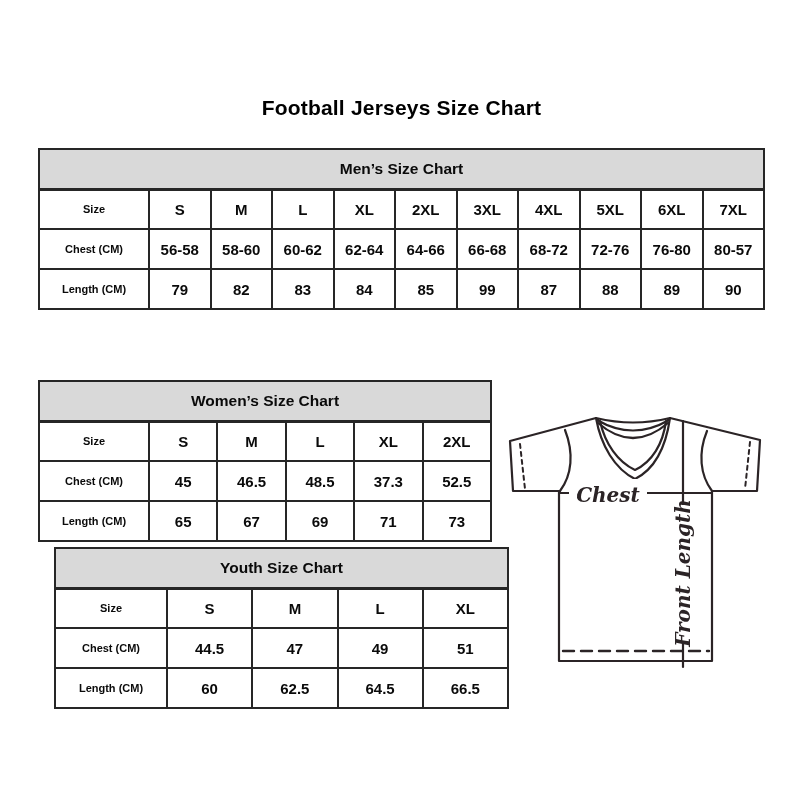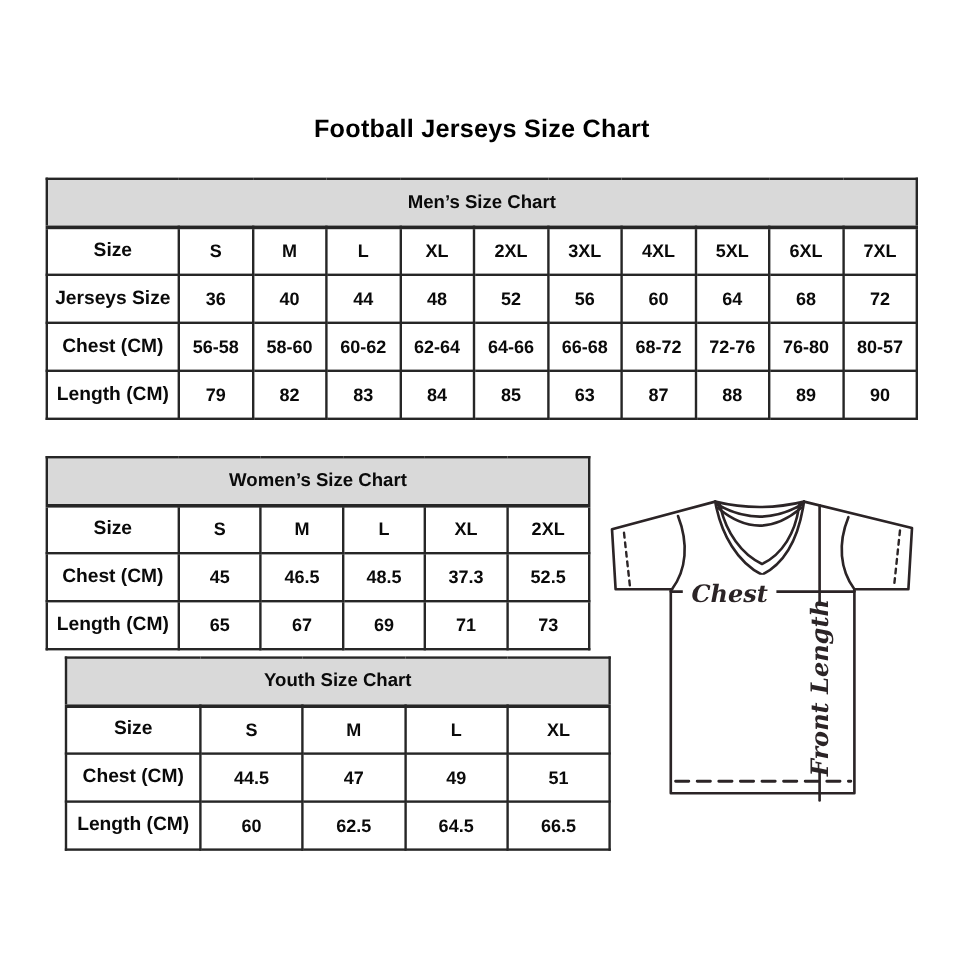--- a/index.html
+++ b/index.html
@@ -15,21 +15,21 @@
   }
   table.size-table {
     position:absolute; border-collapse:collapse; table-layout:fixed;
     background:#fff;
   }
   .size-table th, .size-table td {
     border:2px solid #262626; text-align:center; vertical-align:middle;
     font-weight:700; font-size:15px; color:#0a0a0a; height:40px; padding:0;
     overflow:hidden; white-space:nowrap;
   }
-  .size-table .row-label { font-size:16px; }
+  .size-table .row-label { font-size:11px; }
   .size-table .tbl-title {
     background:#d9d9d9; font-size:15.5px; border-bottom-width:3px;
   }
   #men-table   { left:38px; top:148px; width:727px; }
   #women-table { left:38px; top:368px; width:454px;margin-top:12px; }
   #youth-table { left:54px; top:547px; width:455px; }
   .jersey-wrap { position:absolute; left:501px; top:411px; width:272px; height:260px; }
   .jersey-wrap svg { display:block; }
   .diagram-text {
     font-family:"DejaVu Serif", serif; font-style:italic; font-weight:bold;
@@ -59,53 +59,40 @@
         <td>L</td>
         <td>XL</td>
         <td>2XL</td>
         <td>3XL</td>
         <td>4XL</td>
         <td>5XL</td>
         <td>6XL</td>
         <td>7XL</td>
       </tr>
       <tr>
-        <th class="row-label">Jerseys Size</th>
-        <td>36</td>
-        <td>40</td>
-        <td>44</td>
-        <td>48</td>
-        <td>52</td>
-        <td>56</td>
-        <td>60</td>
-        <td>64</td>
-        <td>68</td>
-        <td>72</td>
-      </tr>
-      <tr>
         <th class="row-label">Chest (CM)</th>
         <td>56-58</td>
         <td>58-60</td>
         <td>60-62</td>
         <td>62-64</td>
         <td>64-66</td>
         <td>66-68</td>
         <td>68-72</td>
         <td>72-76</td>
         <td>76-80</td>
         <td>80-57</td>
       </tr>
       <tr>
         <th class="row-label">Length (CM)</th>
         <td>79</td>
         <td>82</td>
         <td>83</td>
         <td>84</td>
         <td>85</td>
-        <td>63</td>
+        <td>99</td>
         <td>87</td>
         <td>88</td>
         <td>89</td>
         <td>90</td>
       </tr>
     </tbody>
   </table>
 
   <table id="women-table" class="size-table">
     <colgroup>

